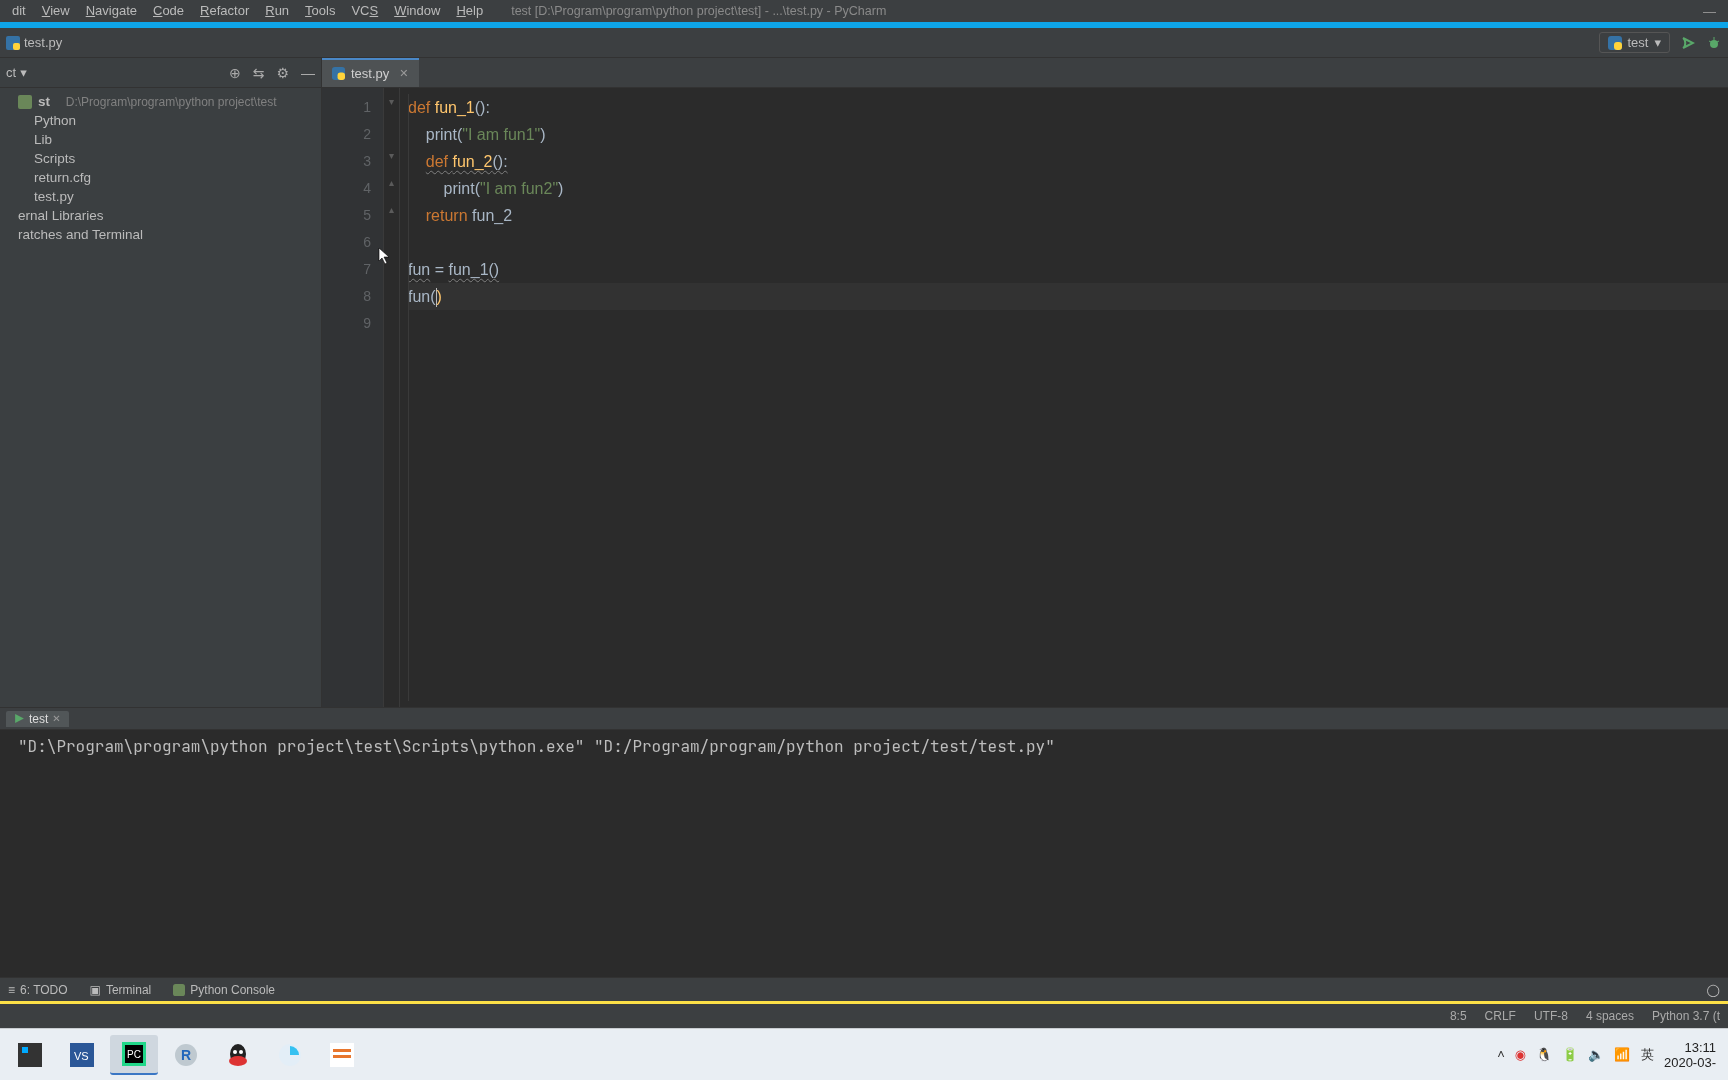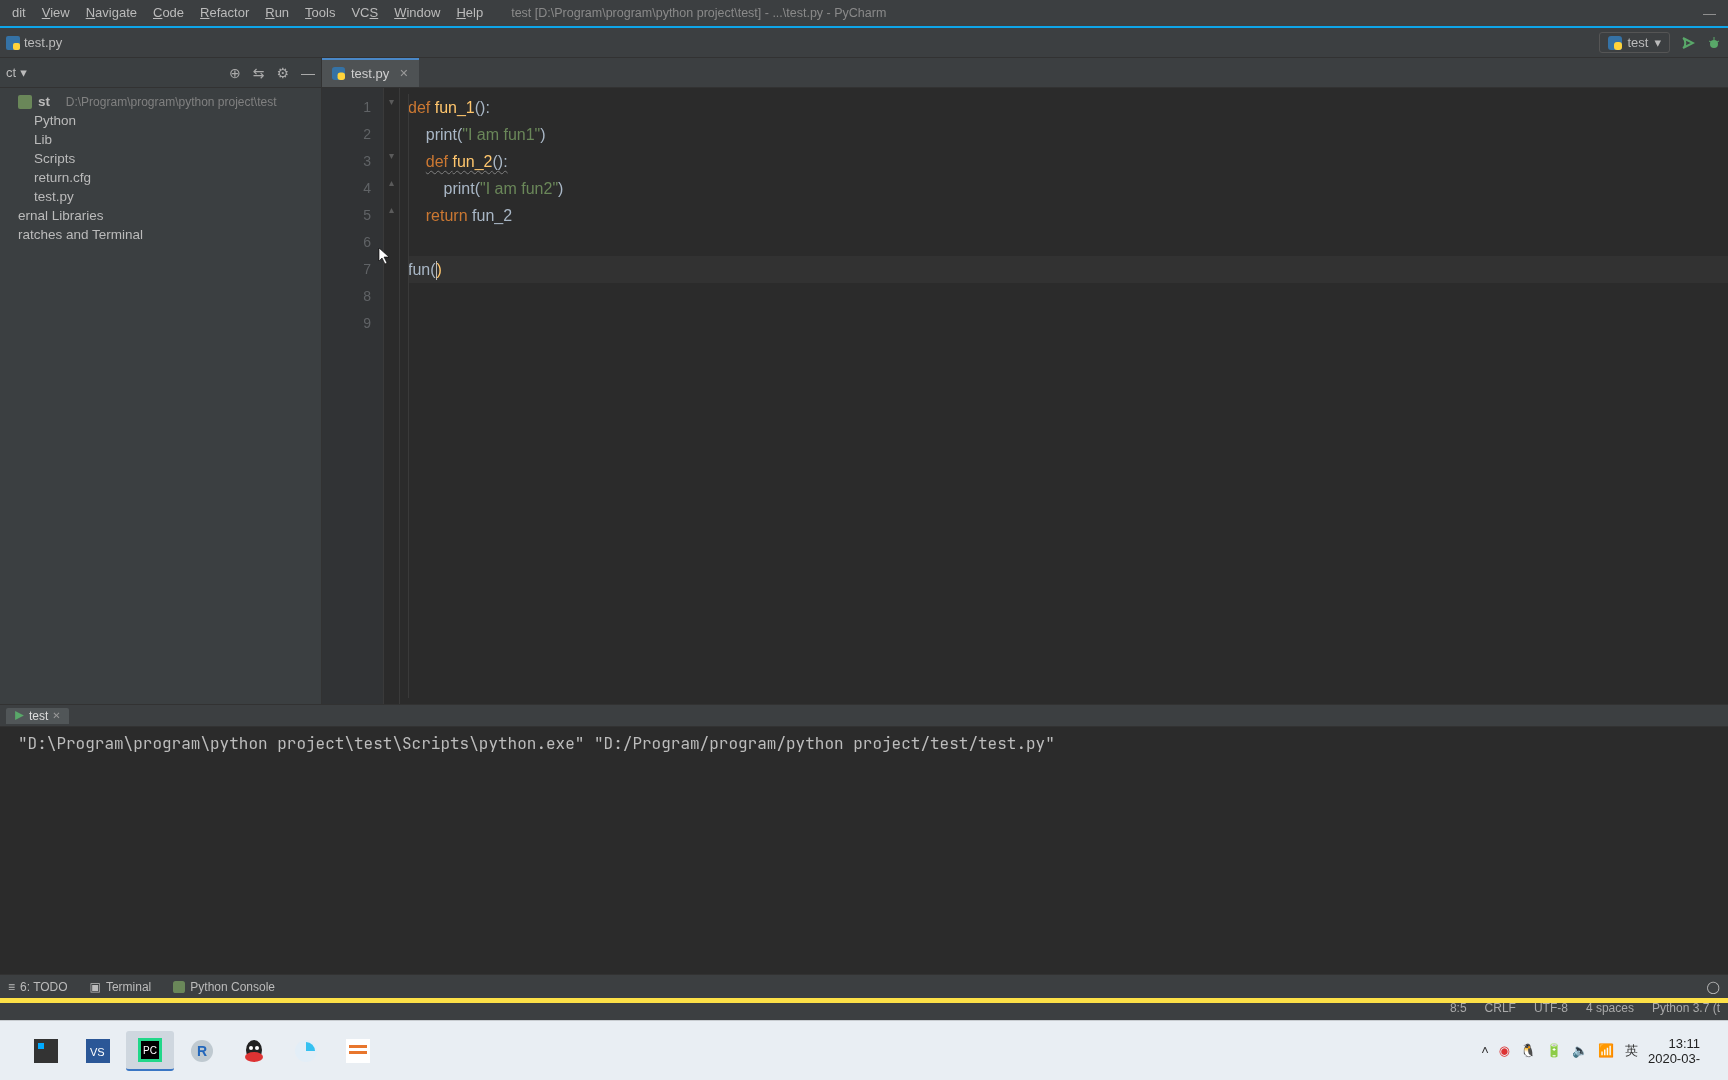--- a/index.html
+++ b/index.html
@@ -1,20 +1,20 @@
 <!DOCTYPE html>
 <html><head>
 <meta charset="utf-8">
 <style>
 * { margin:0; padding:0; box-sizing:border-box; font-family:"Segoe UI",Arial,sans-serif; -webkit-font-smoothing:antialiased; user-select:none; }
 html,body { width:1728px; height:1080px; overflow:hidden; background:#3c3f41; color:#bbb; }
 .root { display:flex; flex-direction:column; width:100%; height:100%; background:#3c3f41; }
 
 
-.menubar { height:28px; display:flex; align-items:center; background:#3c3f41; border-bottom:2px solid #0ea5e9; font-size:13px; padding:0 4px; gap:0; }
+.menubar { height:28px; display:flex; align-items:center; background:#3c3f41; border-bottom:6px solid #0ea5e9; font-size:13px; padding:0 4px; gap:0; }
 .menubar .mi { padding:0 8px; line-height:28px; color:#bbbbbb; cursor:default; }
 .menubar .mi .ul { text-decoration:underline; }
 .menubar .title { margin-left:20px; color:#8a8a8a; font-size:12.5px; }
 .menubar .winbtns { margin-left:auto; display:flex; gap:18px; padding-right:8px; color:#9a9a9a; font-size:13px; }
 
 
 .toolbar-row { height:30px; display:flex; align-items:center; background:#3c3f41; border-bottom:1px solid #323232; padding:0 6px; }
 .breadcrumb { display:flex; align-items:center; gap:4px; font-size:13px; color:#bbbbbb; }
 .bc-icon { width:14px; height:14px; display:inline-block; }
 .spacer { flex:1; }
@@ -68,24 +68,24 @@
 .runwin .rtab { display:flex; align-items:center; gap:4px; background:#515658; padding:1px 8px; color:#ddd; border-radius:2px 2px 0 0; }
 .runwin .rtab .x { color:#999; font-size:10px; }
 .runwin .out { flex:1; padding:6px 18px; font-family:"JetBrains Mono","Consolas",monospace; font-size:16px; color:#bcbcbc; white-space:pre; overflow:hidden; }
 
 
 .toolstrip { height:24px; background:#3c3f41; border-top:1px solid #323232; display:flex; align-items:center; font-size:12px; color:#bbb; padding:0 8px; gap:22px; }
 .toolstrip .ts-item { display:flex; align-items:center; gap:5px; }
 .toolstrip .right { margin-left:auto; }
 
 
-.status { height:22px; background:#3c3f41; border-top:5px solid #fde047; display:flex; align-items:flex-end; justify-content:flex-end; font-size:12px; color:#aaa; padding:5px 8px; gap:18px;}
-
-
-.taskbar { height:60px; background:#e9eef3; display:flex; align-items:center; padding:0 22px; gap:4px; border-top:1px solid #c8ccd0; }
+.status { height:22px; background:#3c3f41; border-top:3px solid #fde047; display:flex; align-items:center; justify-content:flex-end; font-size:12px; color:#aaa; padding:12px 8px; gap:18px;}
+
+
+.taskbar { height:52px; background:#e9eef3; display:flex; align-items:center; padding:0 6px; gap:4px; border-top:1px solid #c8ccd0; }
 .taskbar .tbtn { width:48px; height:40px; display:flex; align-items:center; justify-content:center; border-radius:3px; }
 .taskbar .tbtn.active { background:#cfd7df; border-bottom:2px solid #3a76c4; }
 .taskbar .tray { margin-left:auto; display:flex; align-items:center; gap:10px; font-size:13px; color:#333; padding-right:6px; }
 .taskbar .clock { text-align:right; font-size:13px; line-height:15px; color:#222; }
 
 svg { display:block; }
 </style>
 </head>
 <body>
 
@@ -218,20 +218,21 @@
             <div class="fm"></div>
           </div>
         <div class="code" id="code">
           <div class="indent-guide"></div>
         <div class="cl"><span class="kw">def </span><span class="fn">fun_1</span><span class="pun">():</span></div>
             <div class="cl"><span class="pun">    </span><span class="id">print</span><span class="pun">(</span><span class="str">"I am fun1"</span><span class="pun">)</span></div>
             <div class="cl"><span class="pun">    </span><span class="kw wavy">def </span><span class="fn wavy">fun_2</span><span class="pun wavy">():</span></div>
             <div class="cl"><span class="pun">        </span><span class="id">print</span><span class="pun">(</span><span class="str">"I am fun2"</span><span class="pun">)</span></div>
             <div class="cl"><span class="pun">    </span><span class="kw">return </span><span class="id">fun_2</span></div>
             <div class="cl"><span class="pun"></span></div>
+            <div class="cl"><span class="id wavy">fun</span><span class="pun"> = </span><span class="id wavy">fun_1</span><span class="pun wavy">()</span></div>
             <div class="cl active"><span class="id">fun</span><span class="pun">(</span><span class="caret"></span><span class="hl">)</span></div>
             <div class="cl"><span class="pun"></span></div>
           </div>
         <span class="cursor-ptr">
           <svg width="14" height="18" viewBox="0 0 14 18">
               <path d="M1 1 L1 14 L4 11 L7 17 L9 16 L6 10 L11 10 Z" fill="#fff" stroke="#000" stroke-width="0.6"></path>
             </svg>
         </span>
       </div>
     </div>

